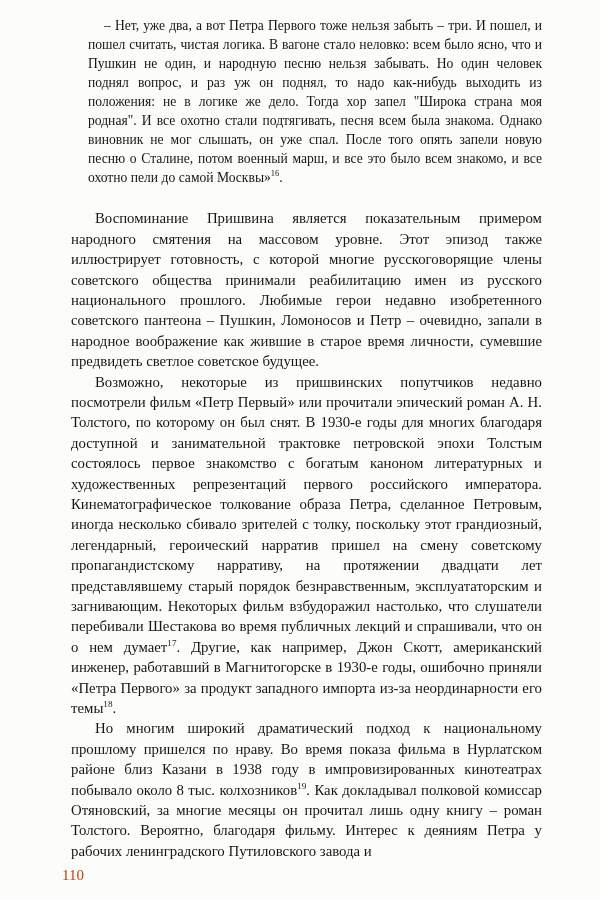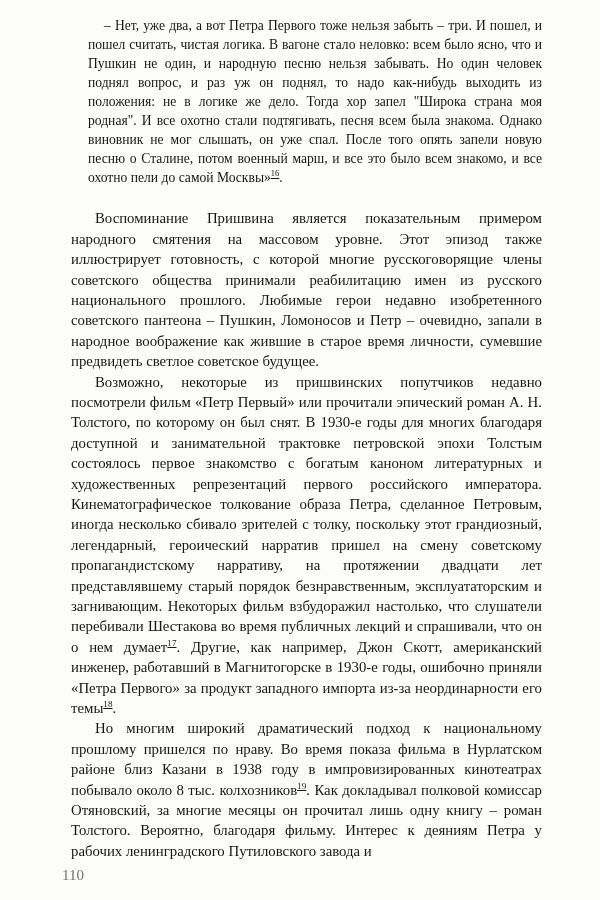--- a/index.html
+++ b/index.html
@@ -36,29 +36,28 @@
     text-align: justify;
     text-indent: 24px;
     hyphens: auto;
     -webkit-hyphens: auto;
   }
 
   sup.fnref {
     font-size: 0.62em;
     line-height: 0;
     vertical-align: super;
-    text-decoration: underline;
   }
 
   .page-number {
     position: absolute;
     left: 62px;
     bottom: 16px;
     font-size: 15px;
-    color: #737373;
+    color: #c2410c;
   }
 </style>
 </head>
 <body>
 
 <div class="page">
 
   <blockquote class="quote">– Нет, уже два, а вот Петра Первого тоже нельзя забыть – три. И пошел, и пошел считать, чистая логика. В вагоне стало неловко: всем было ясно, что и Пушкин не один, и народную песню нельзя забывать. Но один человек поднял вопрос, и раз уж он поднял, то надо как-нибудь выходить из положения: не в логике же дело. Тогда хор запел "Широка страна моя родная". И все охотно стали подтягивать, песня всем была знакома. Однако виновник не мог слышать, он уже спал. После того опять запели новую песню о Сталине, потом военный марш, и все это было всем знакомо, и все охотно пели до самой Москвы»<sup class="fnref">16</sup>.</blockquote>
 
   <div class="body-text">

